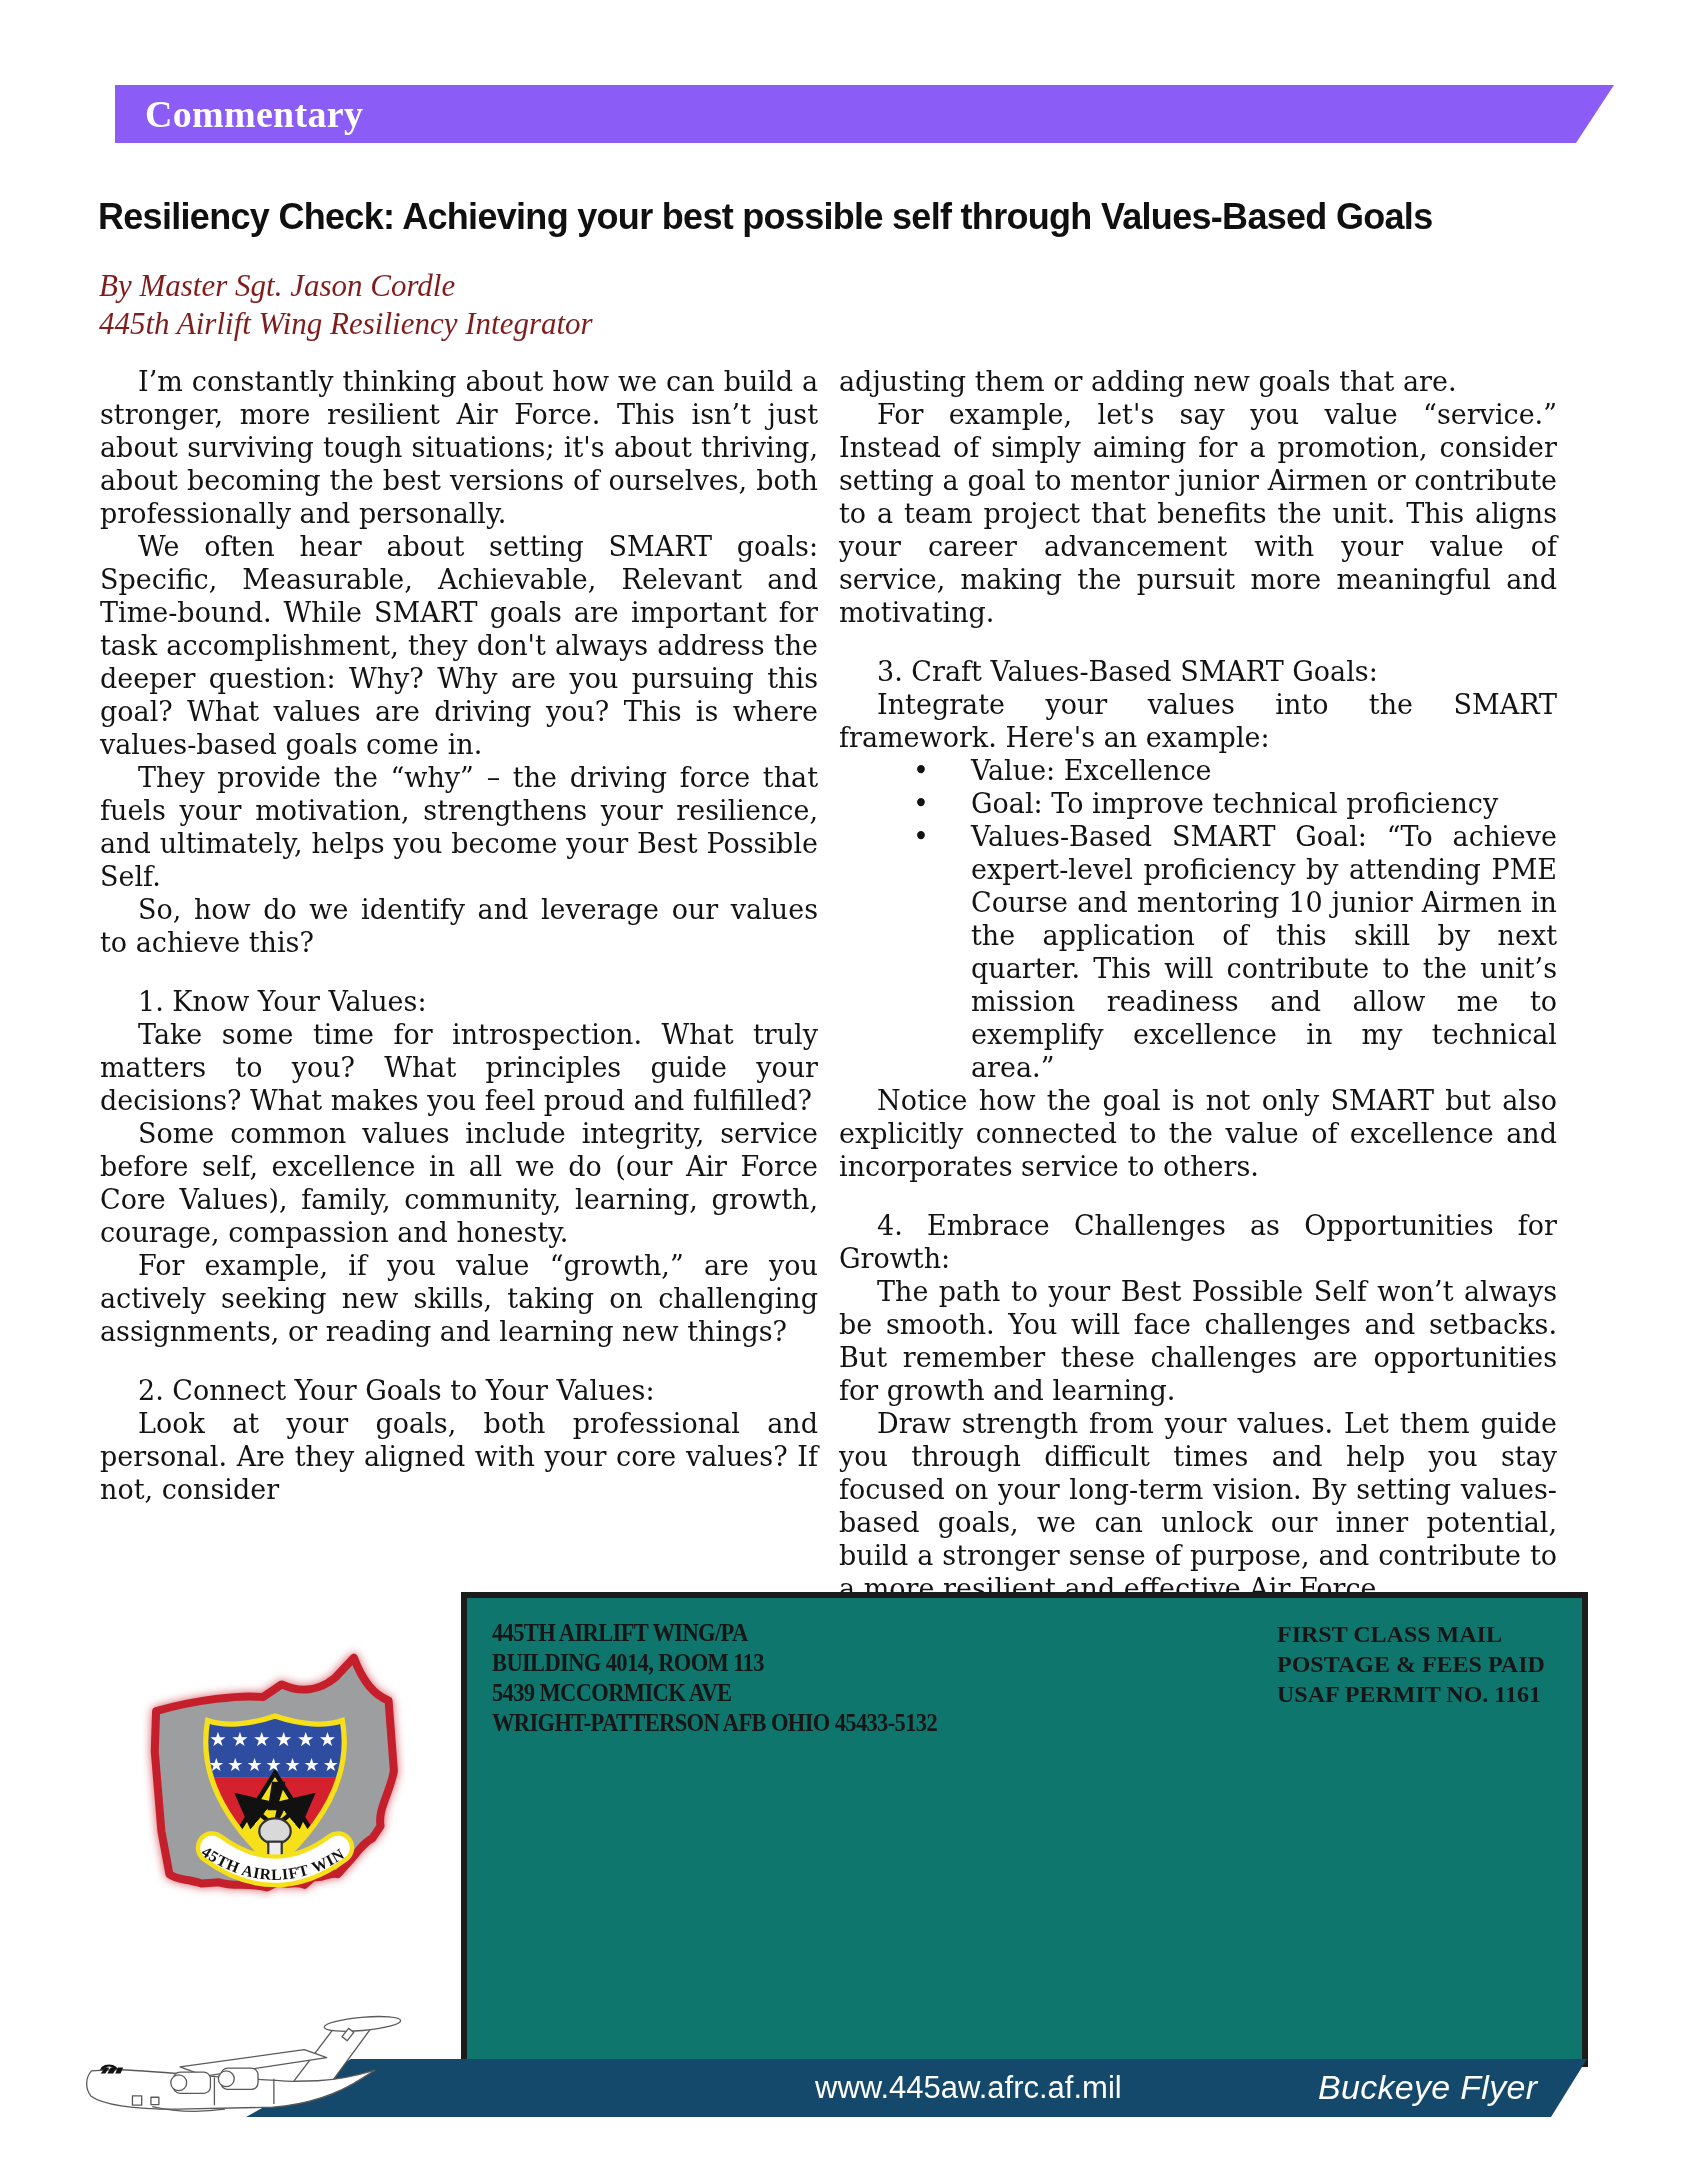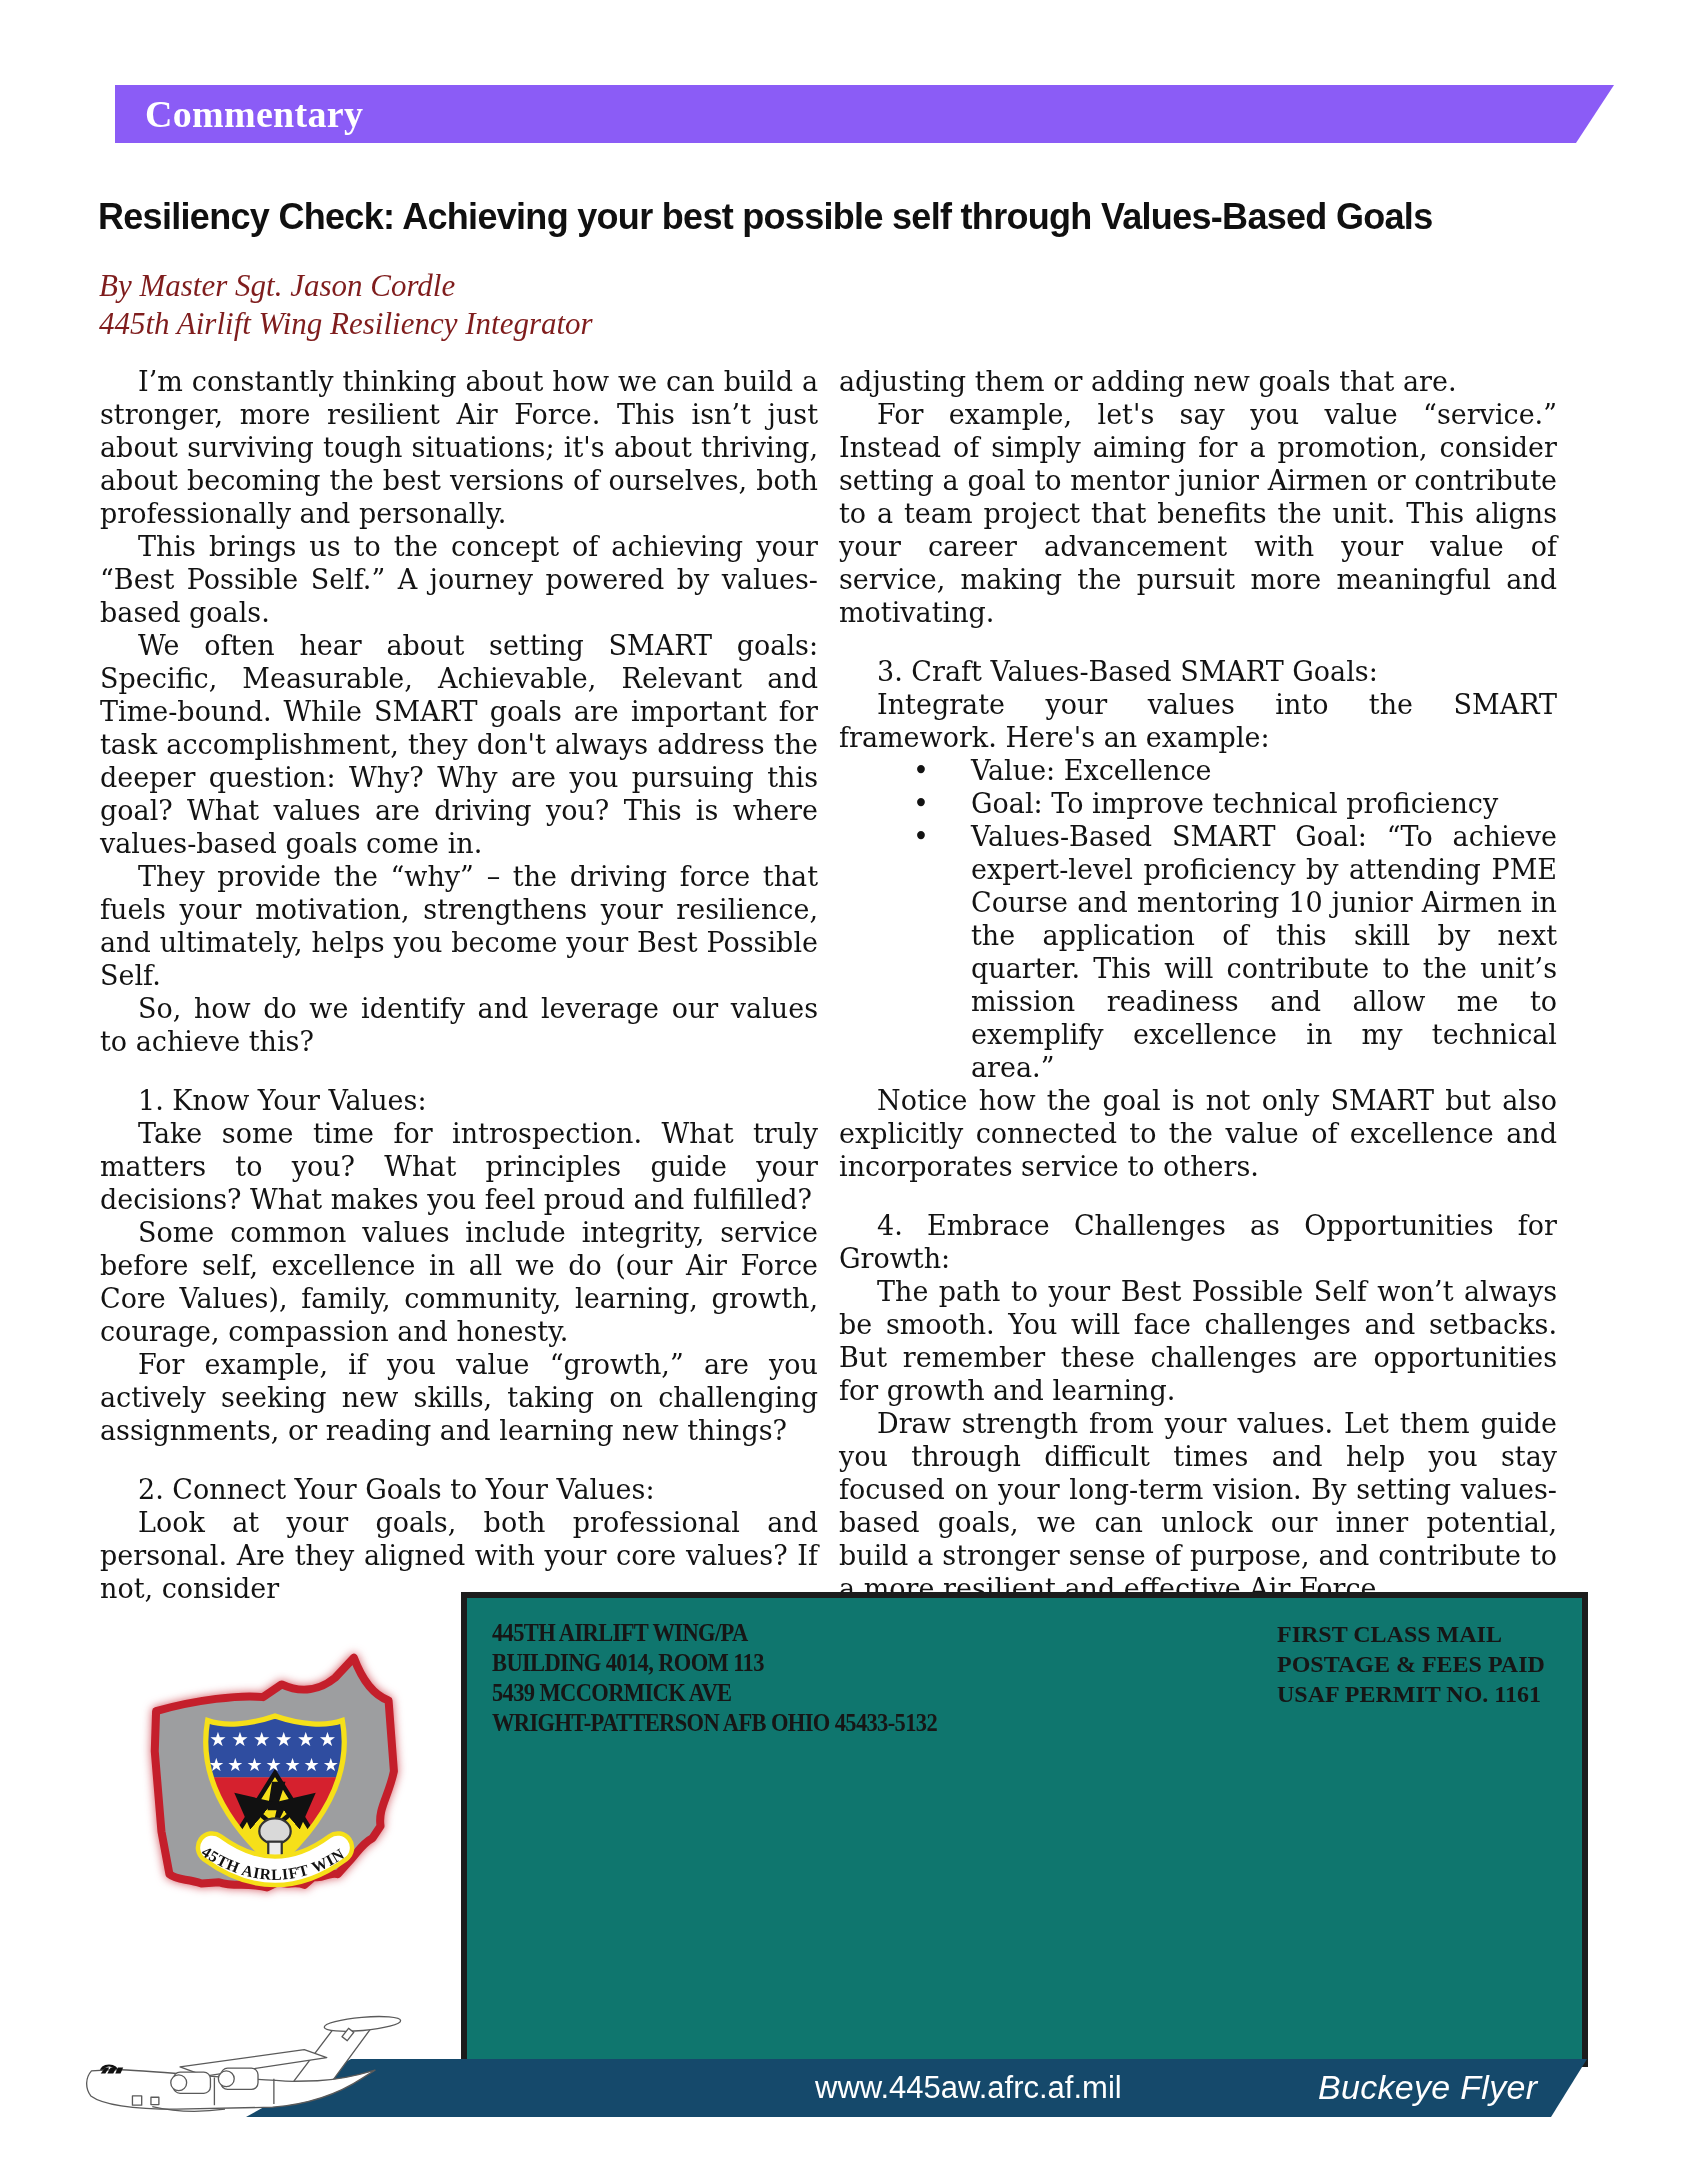--- a/index.html
+++ b/index.html
@@ -99,21 +99,20 @@
   </div>
 
   <div class="article-title">Resiliency Check: Achieving your best possible self through Values-Based Goals</div>
   <div class="byline">
     <div>By Master Sgt. Jason Cordle</div>
     <div>445th Airlift Wing Resiliency Integrator</div>
   </div>
 
   <div class="col col-left">
       <p class="body-p">I’m constantly thinking about how we can build a stronger, more resilient Air Force. This isn’t just about surviving tough situations; it's about thriving, about becoming the best versions of ourselves, both professionally and personally.</p>
-      <p class="body-p">This brings us to the concept of achieving your “Best Possible Self.” A journey powered by values-based goals.</p>
       <p class="body-p">We often hear about setting SMART goals: Specific, Measurable, Achievable, Relevant and Time-bound. While SMART goals are important for task accomplishment, they don't always address the deeper question: Why? Why are you pursuing this goal? What values are driving you? This is where values-based goals come in.</p>
       <p class="body-p">They provide the “why” – the driving force that fuels your motivation, strengthens your resilience, and ultimately, helps you become your Best Possible Self.</p>
       <p class="body-p">So, how do we identify and leverage our values to achieve this?</p>
       <p class="body-p body-h">1. Know Your Values:</p>
       <p class="body-p">Take some time for introspection. What truly matters to you? What principles guide your decisions? What makes you feel proud and fulfilled?</p>
       <p class="body-p">Some common values include integrity, service before self, excellence in all we do (our Air Force Core Values), family, community, learning, growth, courage, compassion and honesty.</p>
       <p class="body-p">For example, if you value “growth,” are you actively seeking new skills, taking on challenging assignments, or reading and learning new things?</p>
       <p class="body-p body-h">2. Connect Your Goals to Your Values:</p>
       <p class="body-p">Look at your goals, both professional and personal. Are they aligned with your core values? If not, consider</p>
     </div>

